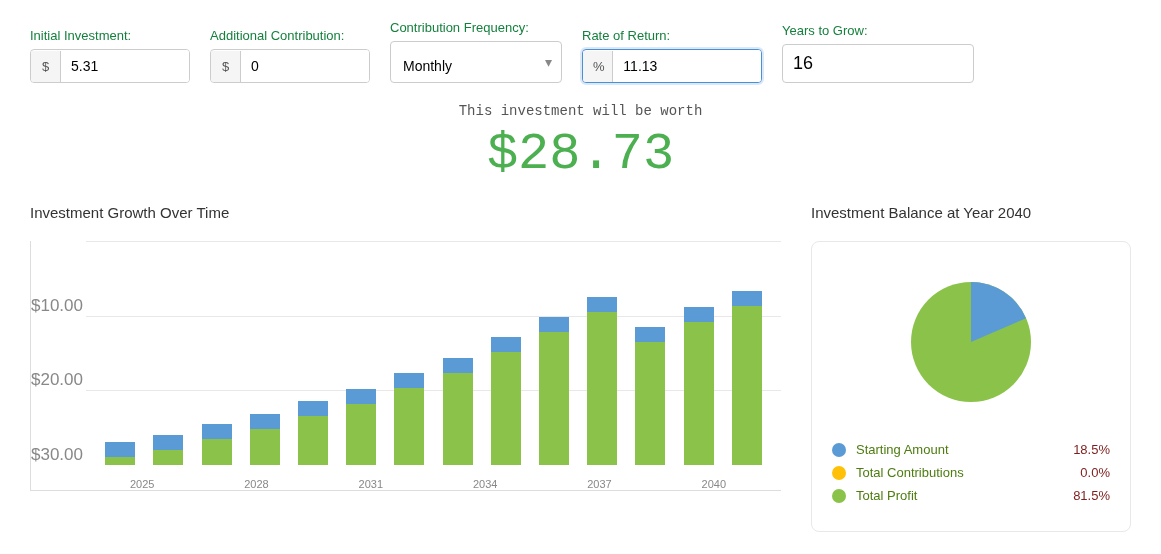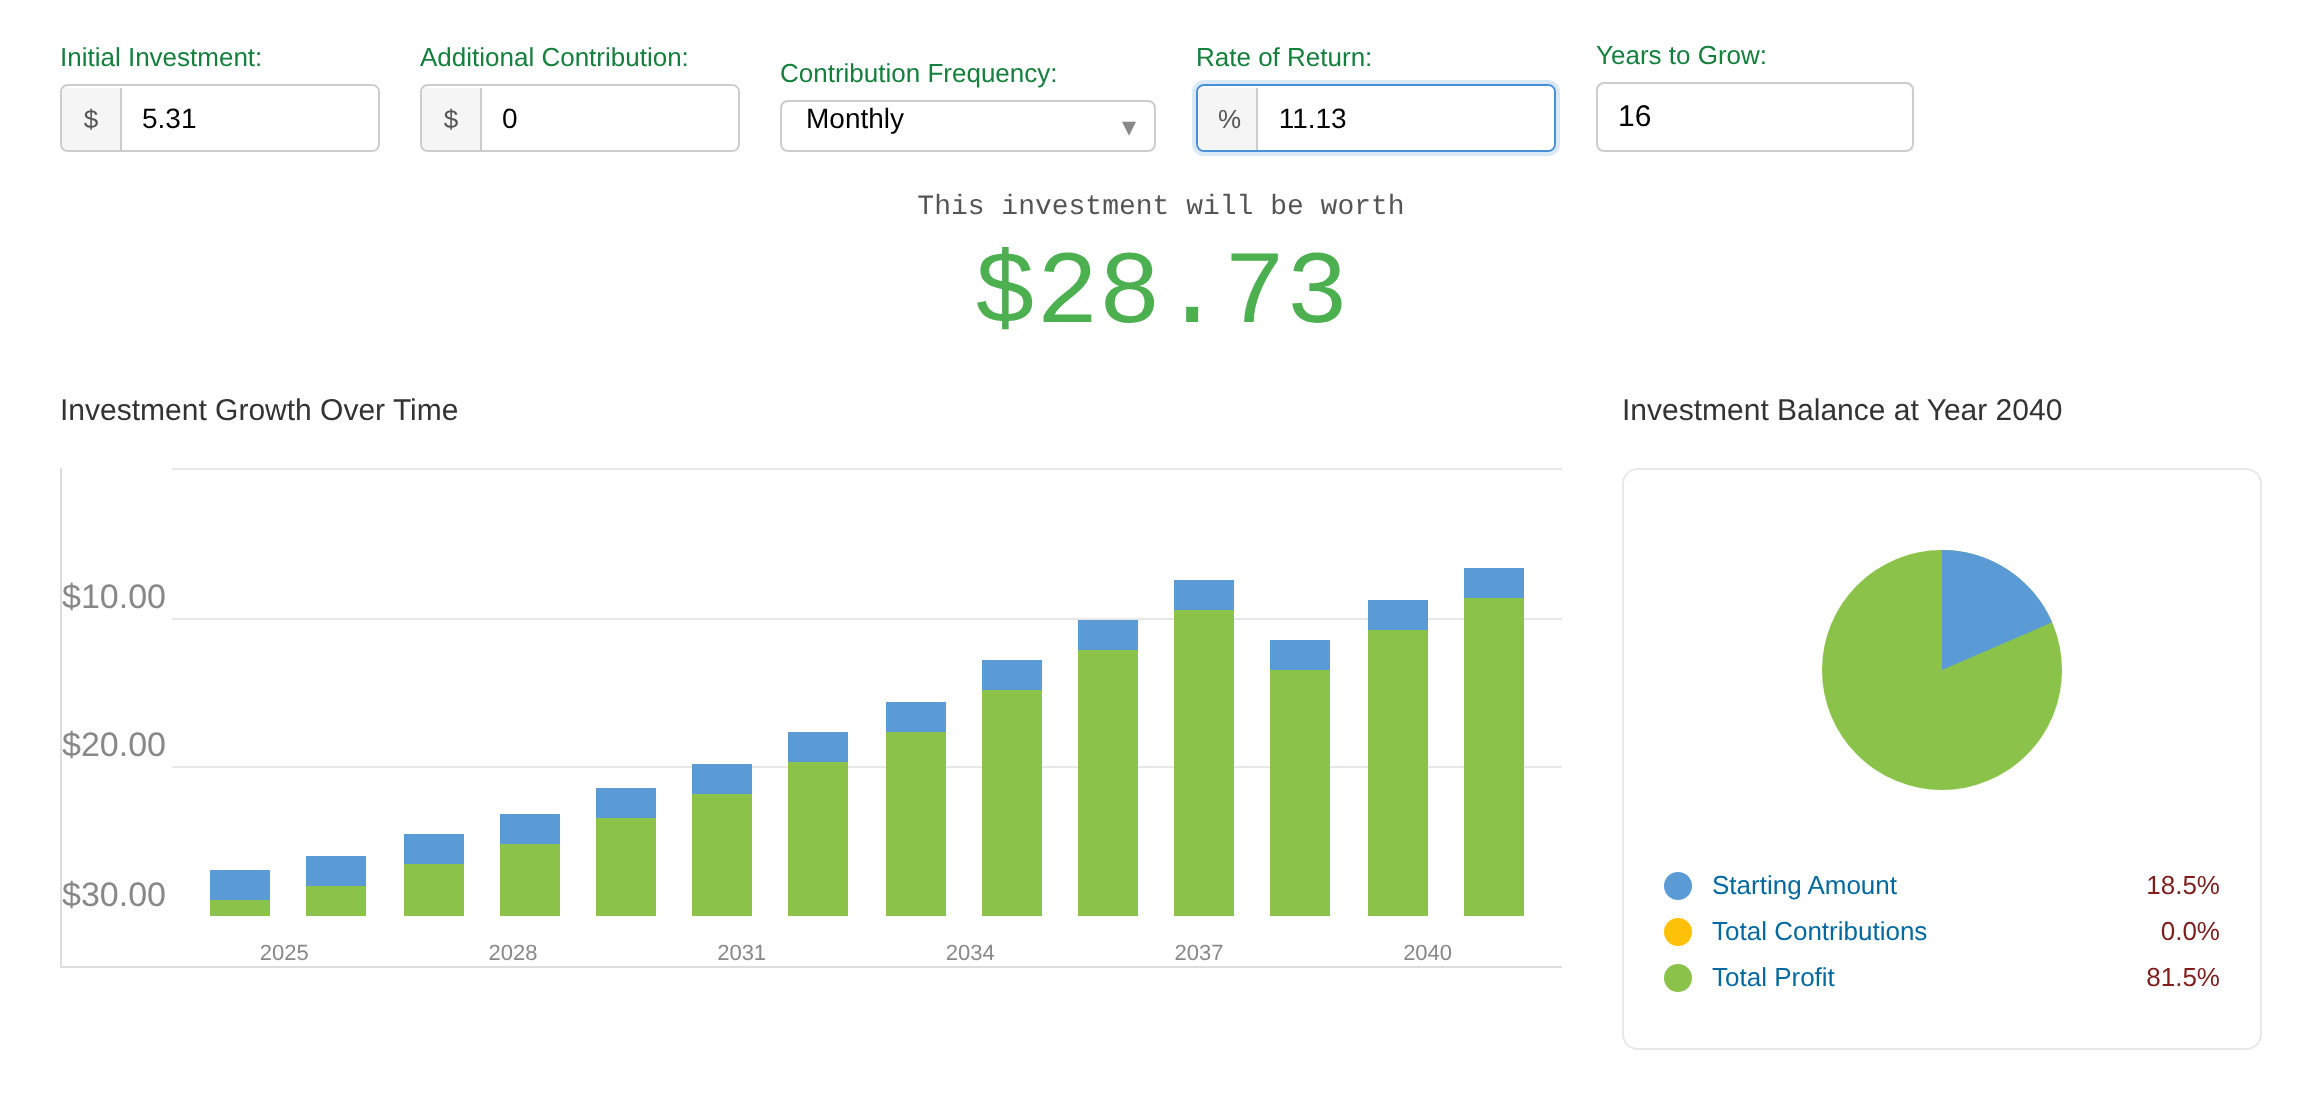--- a/index.html
+++ b/index.html
@@ -41,39 +41,39 @@
       width: 100%;
       min-width: 80px;
     }
     .input-group.initial-investment .input-with-prefix { width: 160px; }
     .input-group.additional-contribution .input-with-prefix { width: 160px; }
     .input-group.rate-of-return .input-with-prefix { width: 180px; }
     .input-group.years-to-grow input {
       border: 1px solid #ccc;
       border-radius: 4px;
       padding: 8px 10px;
-      font-size: 15px;
-      width: 159px;
+      font-size: 18px;
+      width: 192px;
       outline: none;
     }
     
     
     .select-wrapper {
       position: relative;
       display: inline-block;
     }
     .select-wrapper select {
       appearance: none;
       border: 1px solid #ccc;
       border-radius: 4px;
-      padding: 0 36px 8px 12px;
+      padding: 16px 36px 8px 12px;
       font-size: 14px;
       background: #fff;
       cursor: pointer;
-      width: 188px;
+      width: 172px;
       outline: none;
     }
     .select-wrapper::after {
       content: '▾';
       position: absolute;
       right: 10px;
       top: 50%;
       transform: translateY(-50%);
       pointer-events: none;
       color: #888;
@@ -194,21 +194,21 @@
       align-items: center;
       gap: 10px;
       margin-bottom: 8px;
     }
     .legend-dot {
       width: 14px;
       height: 14px;
       border-radius: 50%;
       flex-shrink: 0;
     }
-    .legend-label { font-size: 13px; color: #0369a1; flex: 1; }
+    .legend-label { font-size: 13px; color: #4d7c0f; flex: 1; }
     .legend-pct { font-size: 13px; color: #7f1d1d; }
   </style>
 </head>
 <body>
 
 <div class="container">
 
   <div class="inputs-row">
     <div class="input-group initial-investment">
       <label>Initial Investment:</label>

